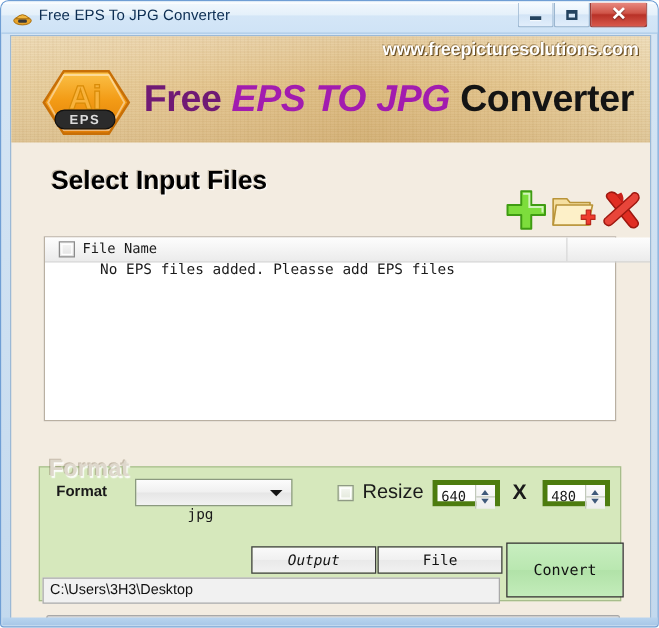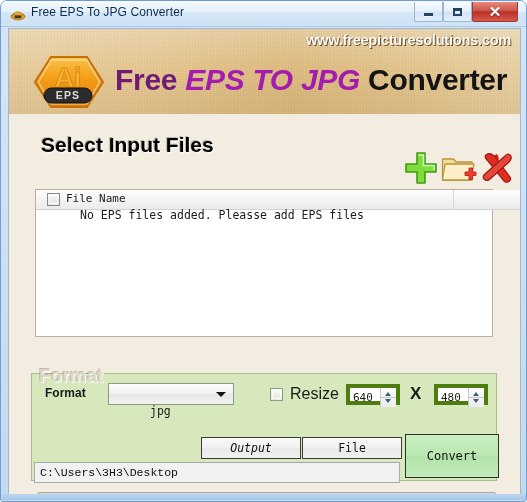--- a/index.html
+++ b/index.html
@@ -407,21 +407,21 @@
     width: 366px; height: 21px;
     box-sizing: border-box;
     background: #f1f1f1;
     border: 1px solid #a9a9a9;
     z-index: 8;
     cursor: text;
   }
   #path-value {
     position: absolute;
     left: 5px; top: 3px;
-    font-family: Liberation Mono, monospace;
+    font-family: Liberation Sans, sans-serif;
     font-size: 11.5px;
     color: #111111;
     white-space: nowrap;
     text-align: center;
   }
 
   
   #progress {
     position: absolute;
     left: 28px; top: 463px;

